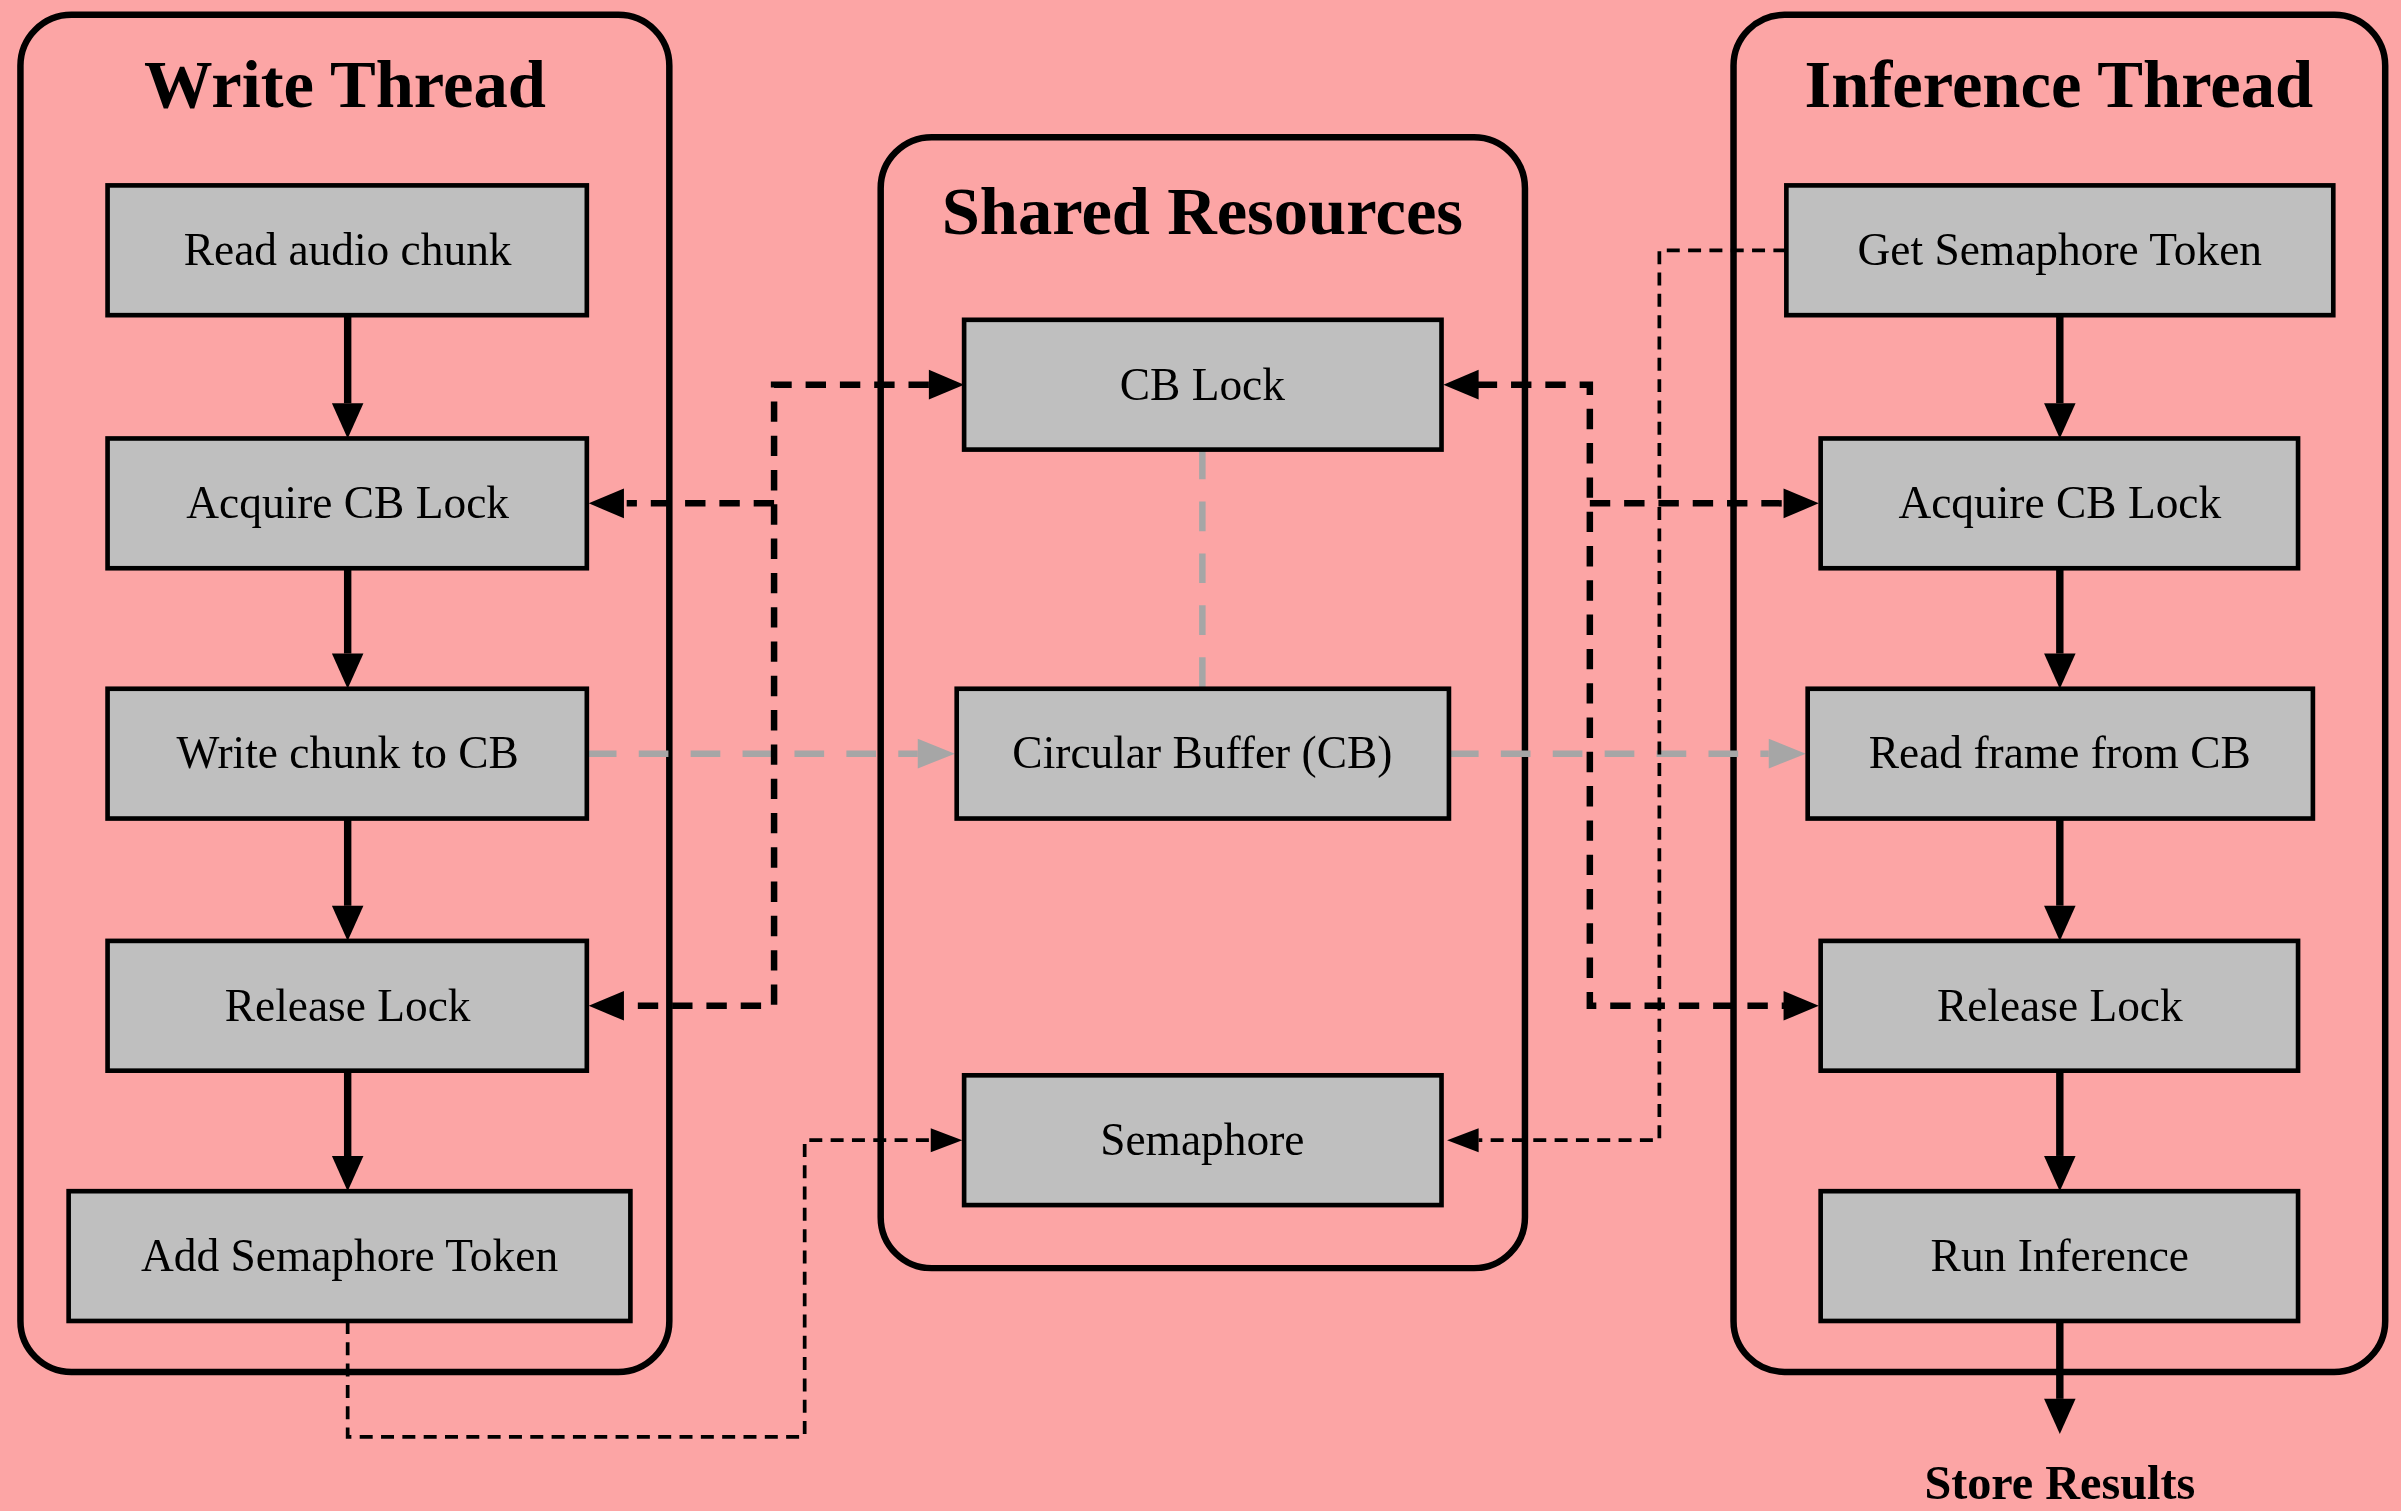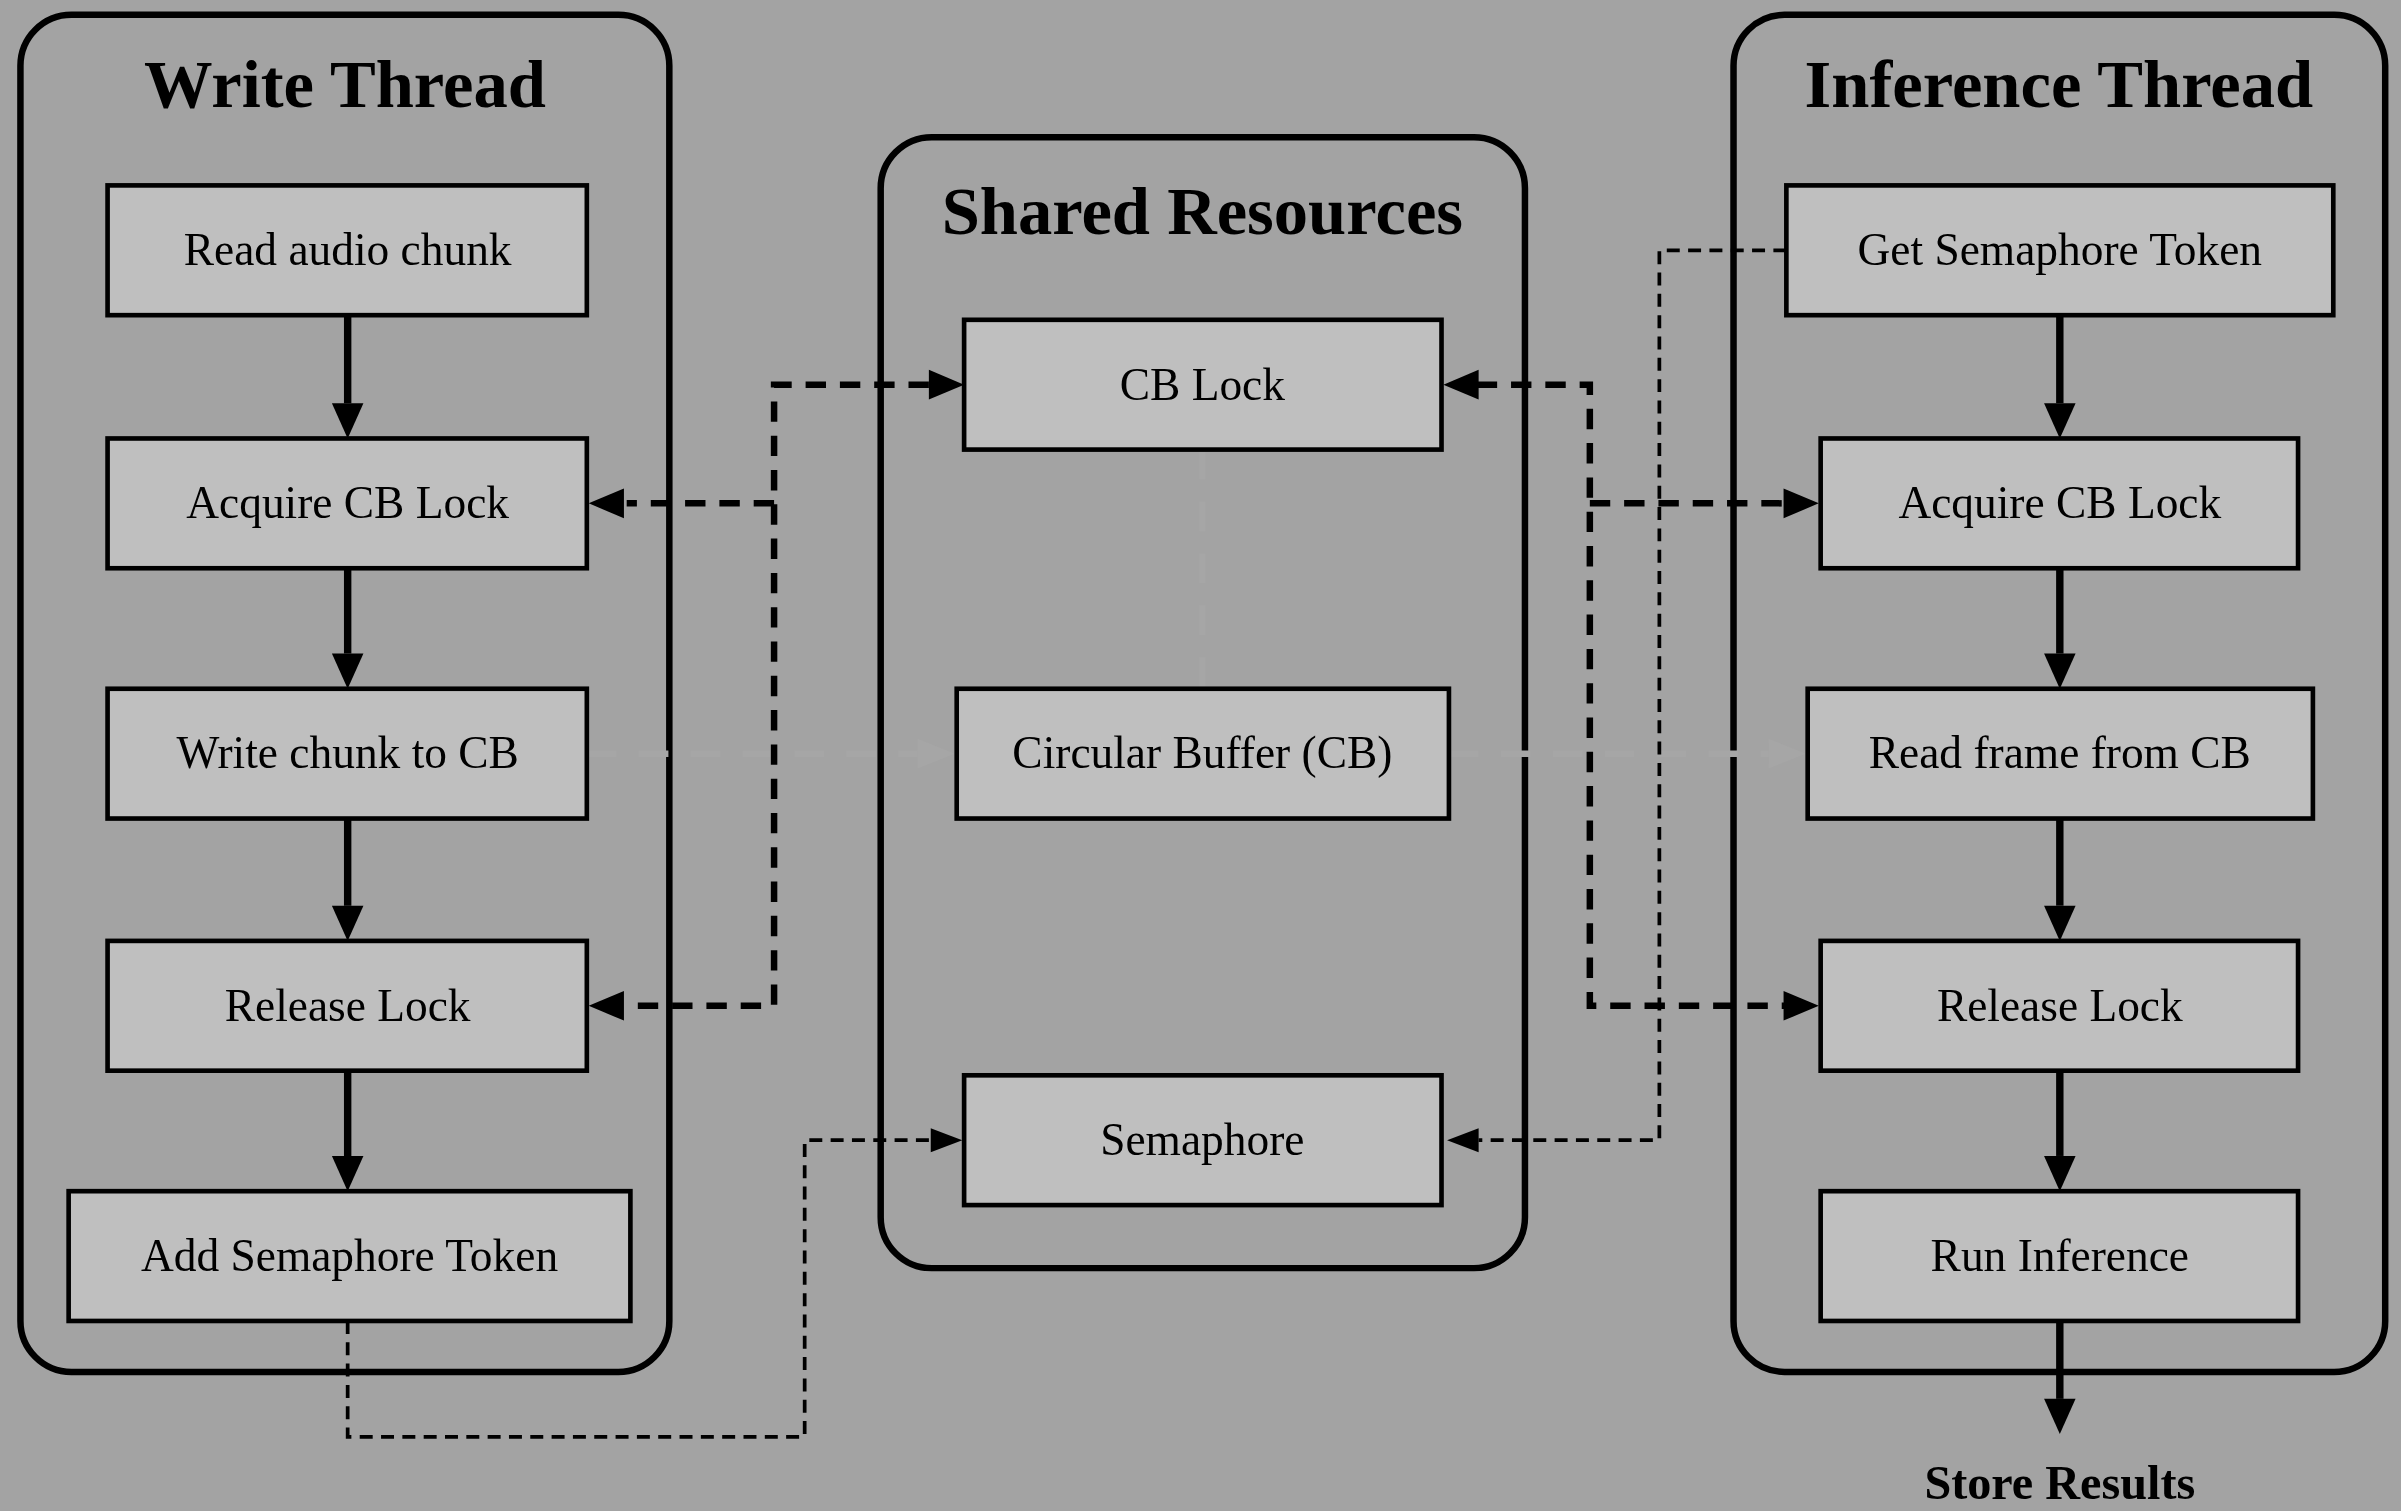--- a/index.html
+++ b/index.html
@@ -1,16 +1,16 @@
 <!DOCTYPE html>
 <html style="font-size:15px"><head>
 <meta charset="utf-8">
 <style>
   html,body{margin:0;padding:0;background:#ffffff;}
-  .stage{position:relative;width:2401px;height:1511px;background:#a3a3a3;overflow:hidden;}
+  .stage{position:relative;width:2401px;height:1511px;background:#fca5a5;overflow:hidden;}
   svg{display:block;}
   .panel{fill:none;stroke:#000000;stroke-width:7;}
   .box{fill:#bfbfbf;stroke:#000000;stroke-width:5;}
   .panel-title{font-family:"Liberation Serif","DejaVu Serif",serif;font-weight:bold;font-size:74px;fill:#000000;text-anchor:middle;}
   .box-label{font-family:"Liberation Serif","DejaVu Serif",serif;font-size:49px;fill:#000000;text-anchor:middle;}
   .result-label{font-family:"Liberation Serif","DejaVu Serif",serif;font-weight:bold;font-size:52px;fill:#000000;text-anchor:middle;}
   .flow{stroke:#000000;stroke-width:8;fill:none;}
   .dashlink{stroke:#000000;stroke-width:7;fill:none;stroke-dasharray:22 15;}
   .graylink{stroke:#a6a6a6;stroke-width:7;fill:none;stroke-dasharray:32 24;}
   .finelink{stroke:#000000;stroke-width:4;fill:none;stroke-dasharray:14 9;}

